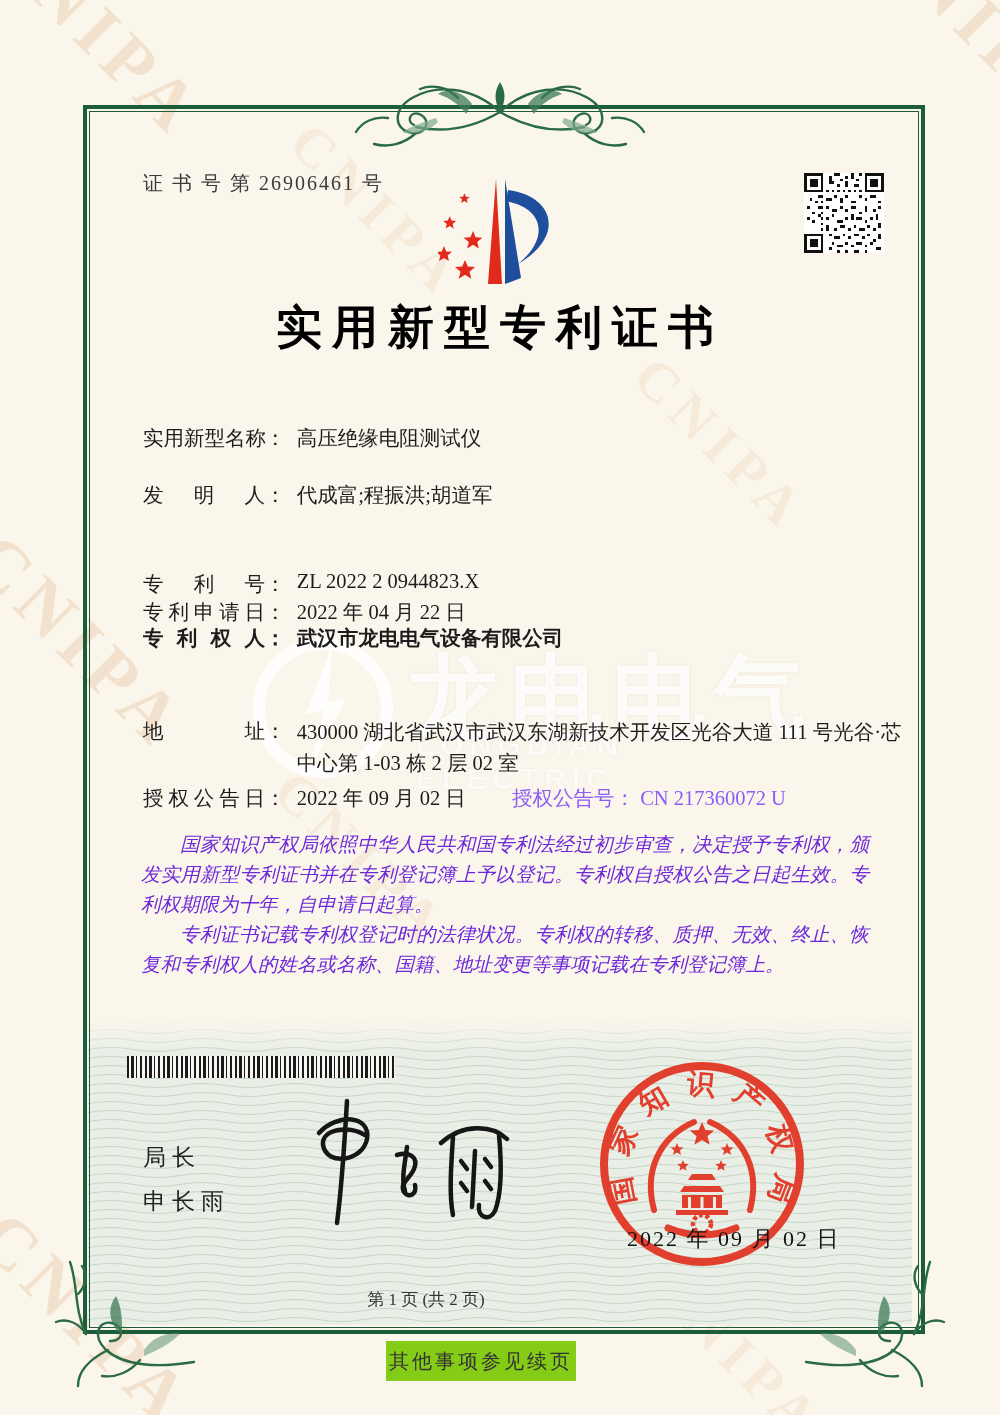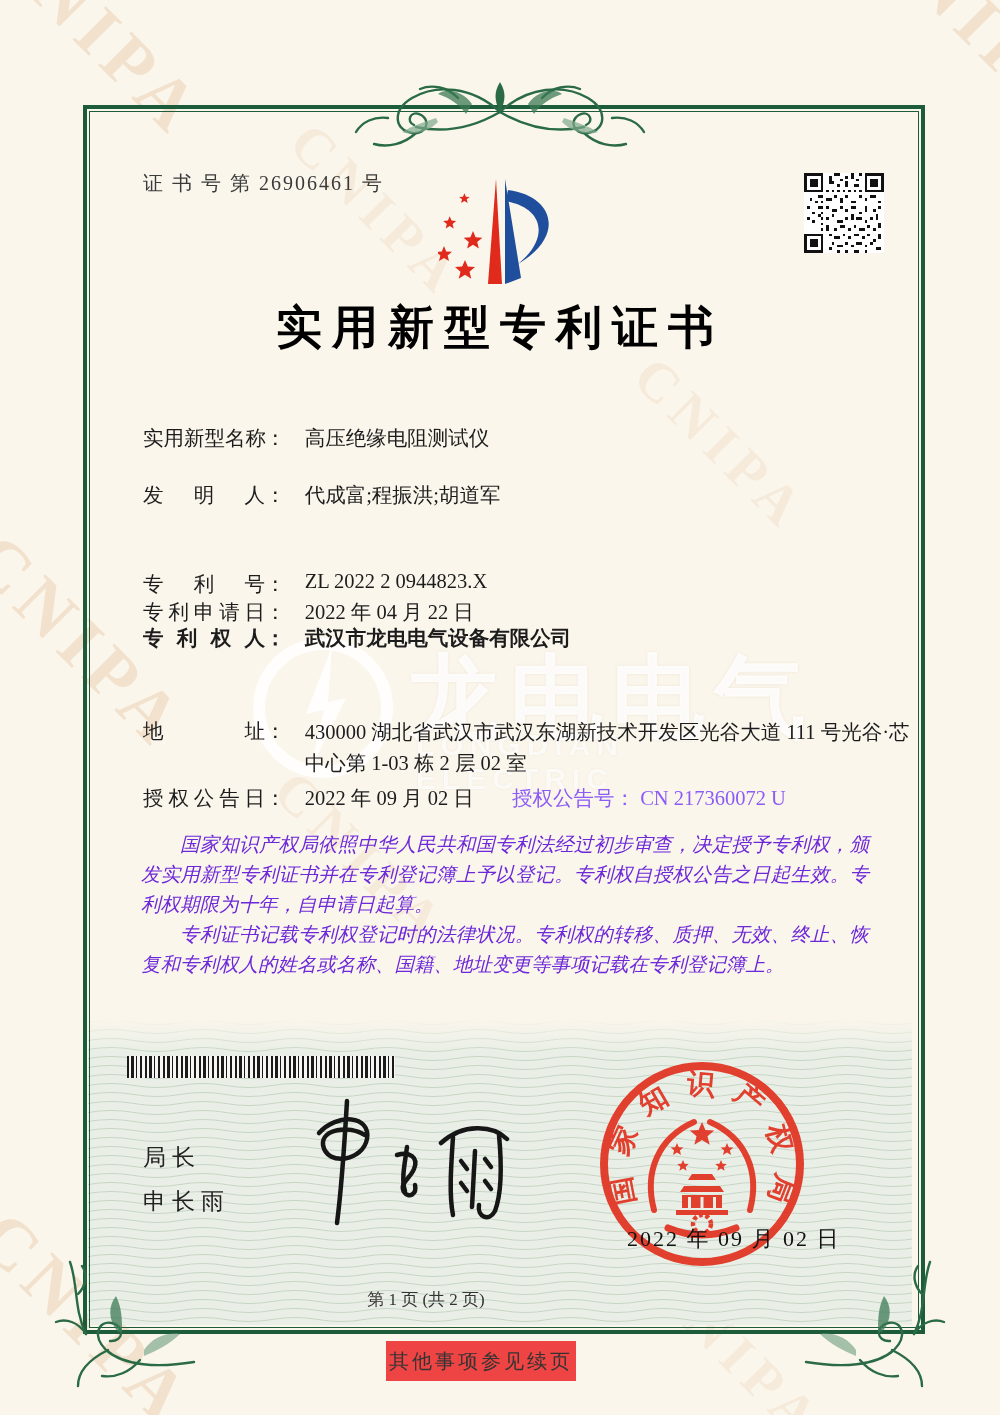--- a/index.html
+++ b/index.html
@@ -49,21 +49,21 @@
   .cert-no{position:absolute; left:143px; top:170px; font-size:20px; letter-spacing:2px; color:#3a3a3a;}
   .qr{position:absolute; left:804px; top:173px; width:80px; height:80px;}
   .logo{position:absolute; left:438px; top:174px;}
   .title{
     position:absolute; left:83px; top:297px; width:834px; text-align:center;
     font-size:46px; font-weight:bold; letter-spacing:10px; color:#000000;
   }
   .row{position:absolute; left:143px; font-size:20.5px; color:#1c1c1c; white-space:nowrap;}
   .row .lbl{display:inline-block; width:122px; text-align:justify; text-align-last:justify; vertical-align:top;}
   .row .colon{display:inline-block; vertical-align:top;}
-  .row .val{display:inline-block; margin-left:14px; vertical-align:top;}
+  .row .val{display:inline-block; margin-left:6px; vertical-align:top;}
   .row .val.wrap{white-space:normal; width:614px; line-height:31px;}
   .row2{position:absolute; font-size:20.5px; color:#8b5cf6; white-space:nowrap;}
   .paras{
     position:absolute; left:141px; top:830px; width:728px;
     font-size:19.5px; line-height:30px; color:#6d28d9; text-align:justify;font-style:italic;
   }
   .paras p{margin:0; text-indent:2em;}
   .barcode{
     position:absolute; left:127px; top:1056px; width:268px; height:22px;
     background:repeating-linear-gradient(90deg,
@@ -74,21 +74,21 @@
     position:absolute; left:143px; font-size:23px; letter-spacing:6px; color:#222;
     font-family:"Liberation Sans","DejaVu Sans",sans-serif;
   }
   .sig-title{top:1142px;} .sig-name{top:1186px;}
   .signature{position:absolute; left:295px; top:1095px; z-index:4;}
   .seal{position:absolute; left:596px; top:1058px; z-index:5;}
   .seal-date{position:absolute; left:627px; top:1224px; z-index:6; font-size:22px; letter-spacing:2px; color:#111;}
   .page-info{position:absolute; left:83px; top:1288px; width:686px; text-align:center; font-size:17px; color:#333; z-index:4;}
   .foot-note{
     position:absolute; left:386px; top:1341px; width:190px; height:40px; z-index:3;
-    background:#ef4444; display:flex; align-items:center; justify-content:center;
+    background:#84cc16; display:flex; align-items:center; justify-content:center;
     font-size:20px; letter-spacing:3px; color:#333;
   }
 </style>
 </head>
 <body>
 
 <div class="page">
 
   <div class="wm big" style="left:-38px; top:-12px;">CNIPA</div>
   <div class="wm big" style="left:842px; top:-22px;">CNIPA</div>

